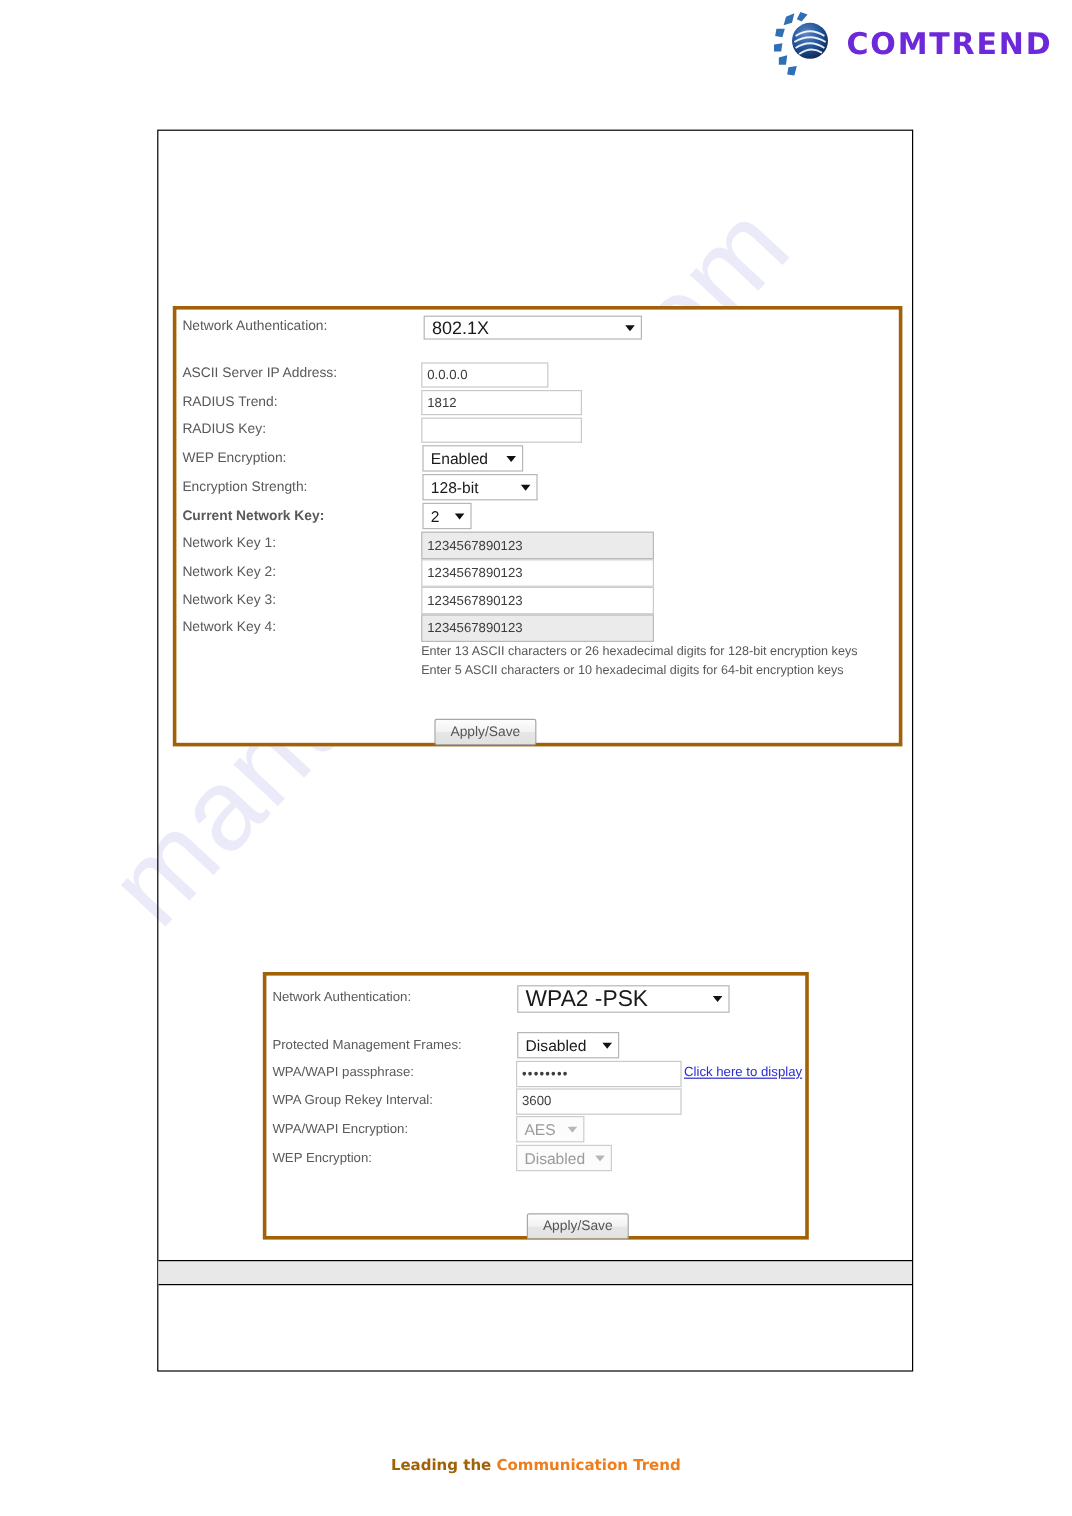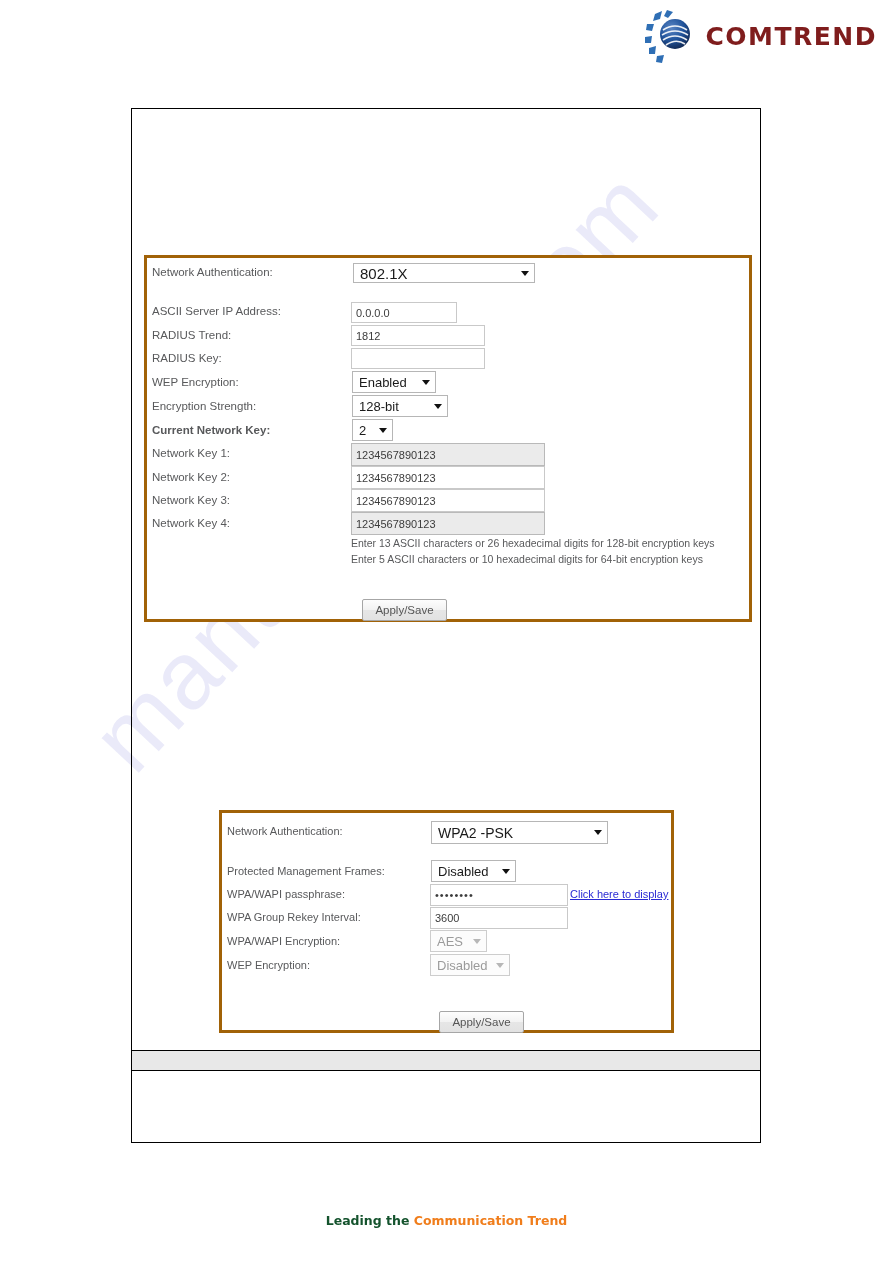--- a/index.html
+++ b/index.html
@@ -57,21 +57,21 @@
   .logo-mark {
     position: relative;
     width: 56px;
     height: 58px;
   }
   .logo-word {
     font-family: "DejaVu Sans", sans-serif;
     font-weight: 700;
     font-size: 25px;
     letter-spacing: 1.5px;
-    color: #7f1d1d;
+    color: #6d28d9;
     line-height: 1;
     padding-bottom: 2px;
   }
 
   
   .outer-frame {
     position: absolute;
     left: 131px;
     top: 108px;
     width: 630px;
@@ -207,21 +207,21 @@
     position: absolute;
     left: 0;
     top: 1213px;
     width: 893px;
     text-align: center;
     font-family: "DejaVu Sans", sans-serif;
     font-size: 12.5px;
     font-weight: 700;
     z-index: 10;
   }
-  .footer .dark { color: #14532d; }
+  .footer .dark { color: #a16207; }
   .footer .accent { color: #f07d1b; }
 </style>
 </head>
 <body>
 
 <div class="page">
 
   <div class="watermark">
     <div class="watermark-text">manualshive.com</div>
   </div>
@@ -349,21 +349,21 @@
     <div class="btn" style="position:absolute; left:215px; top:341px; width:85px;">
       <span>Apply/Save</span>
     </div>
   </div>
 
   <div class="ui-panel" id="panel-wpa2">
 
     <div class="form-row" style="left:5px; top:12px;">
       <span class="field-label">Network Authentication:</span>
     </div>
-    <div class="sel" style="position:absolute; left:209px; top:8px; width:177px; height:23px; font-size:14px;">
+    <div class="sel" style="position:absolute; left:209px; top:8px; width:177px; height:23px; font-size:19px;">
       <span>WPA2 -PSK</span>
       <span class="caret"></span>
     </div>
 
     <div class="form-row" style="left:5px; top:52px;">
       <span class="field-label">Protected Management Frames:</span>
     </div>
     <div class="sel" style="position:absolute; left:209px; top:47px; width:85px;">
       <span>Disabled</span>
       <span class="caret"></span>

